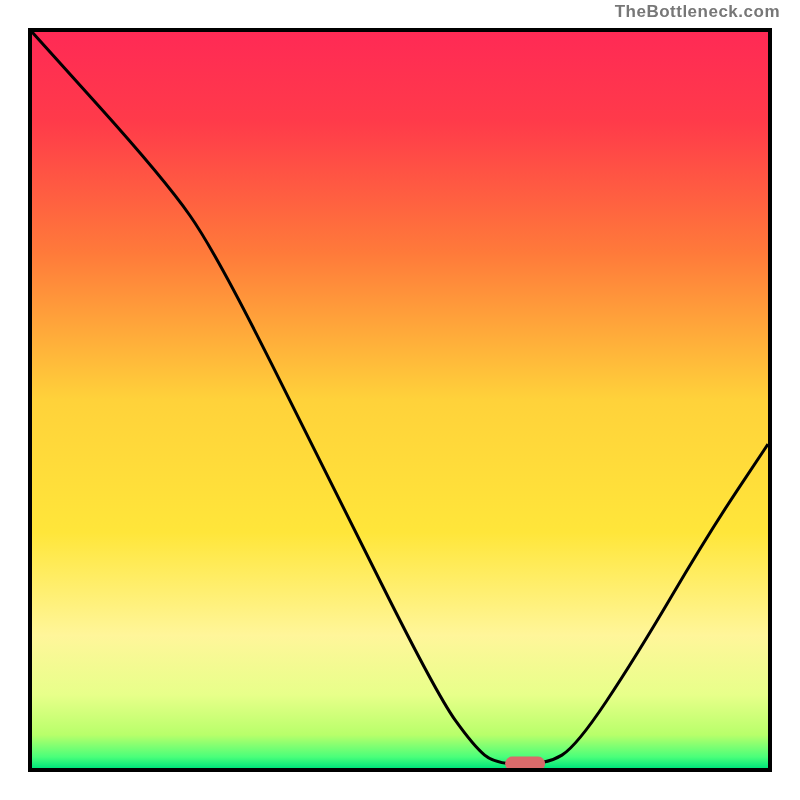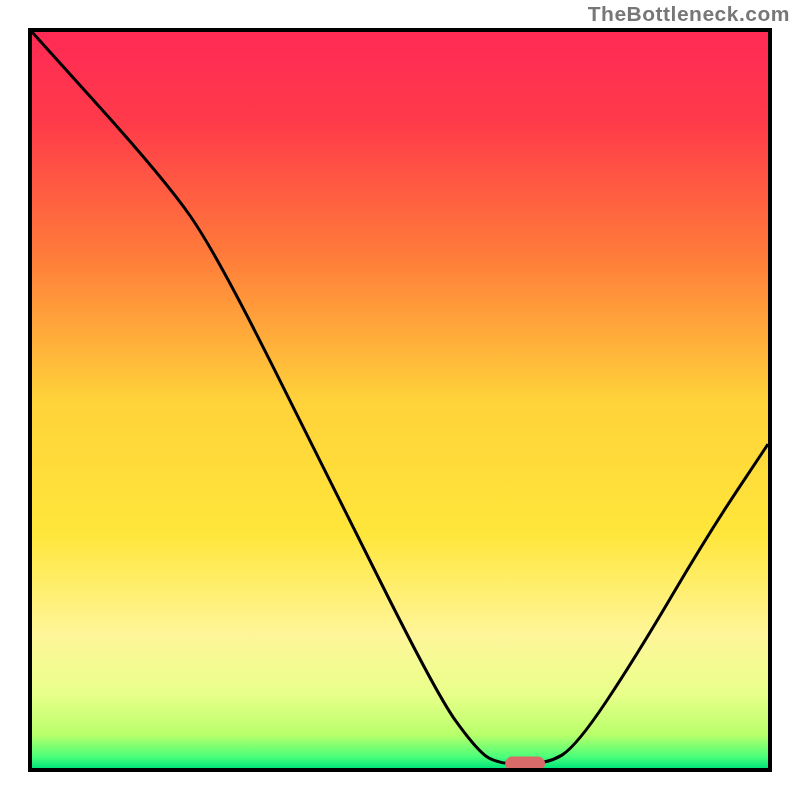--- a/index.html
+++ b/index.html
@@ -11,23 +11,23 @@
     background: #fff;
   }
   .outer {
     position: relative;
     width: 800px;
     height: 800px;
   }
   .watermark {
     position: absolute;
     top: 2px;
-    right: 10px;
+    right: 20px;
     font-family: Arial, Helvetica, sans-serif;
-    font-size: 21px;
+    font-size: 17px;
     font-weight: 600;
     color: #777;
     letter-spacing: 0.5px;
   }
   .frame {
     position: absolute;
     left: 28px;
     top: 28px;
     width: 744px;
     height: 744px;

